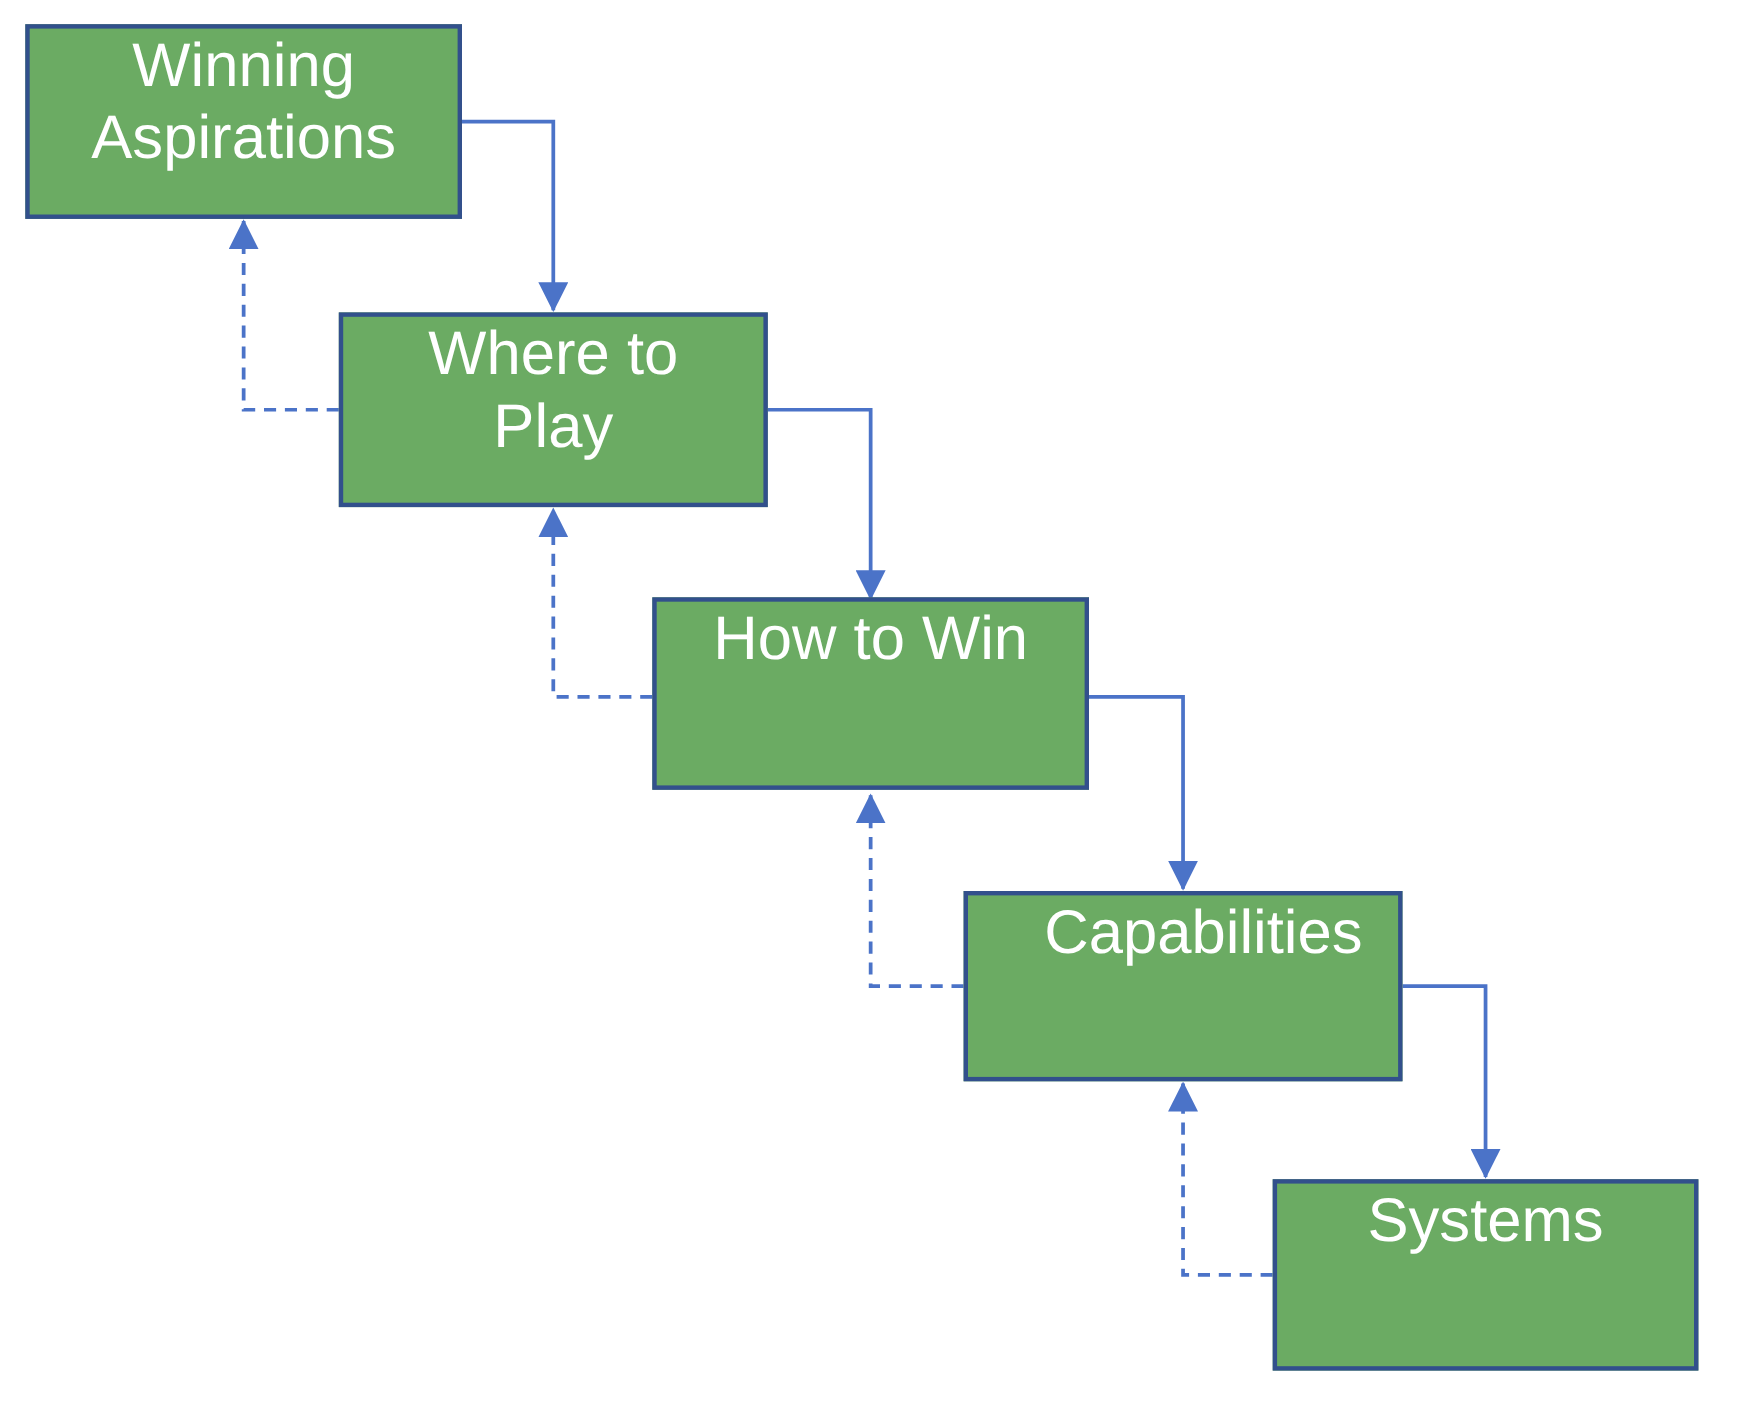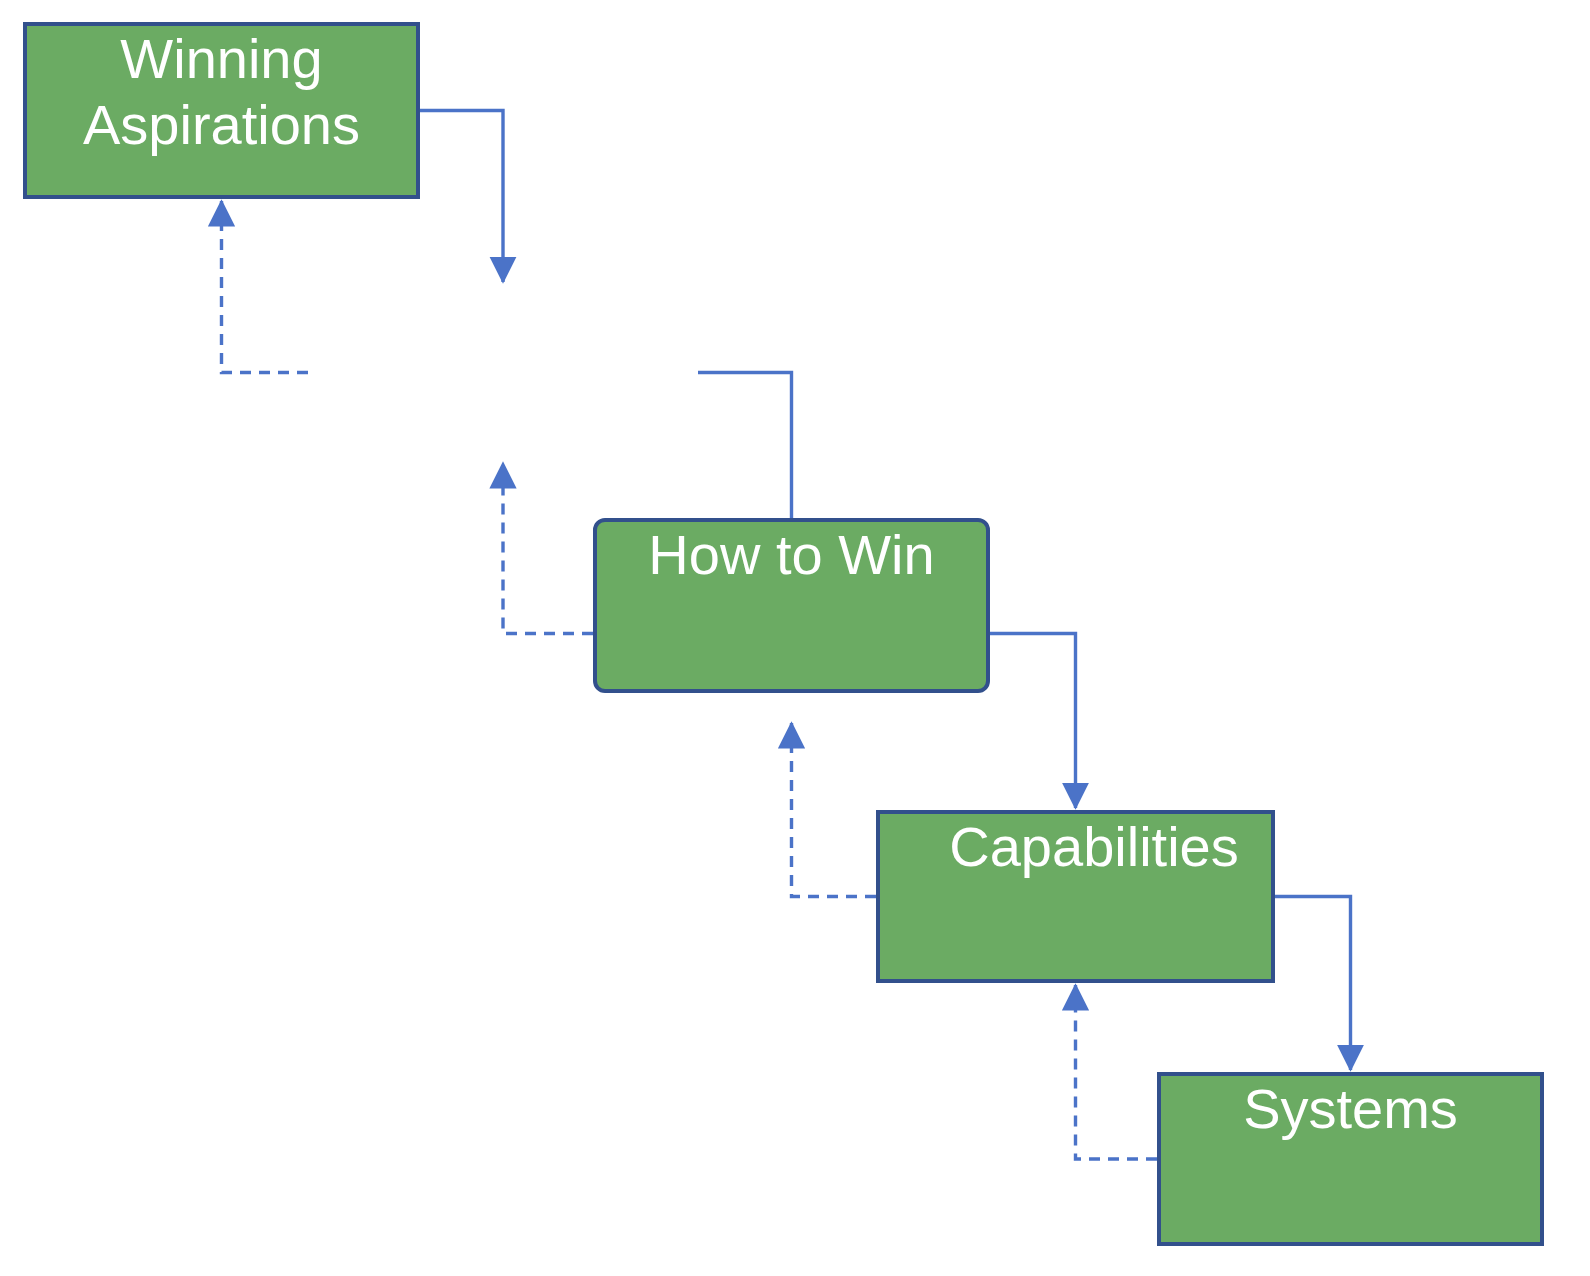--- a/index.html
+++ b/index.html
@@ -51,21 +51,21 @@
     color: var(--label_text, #ffffff);
     font-size: 56px;
     line-height: 1.17;
     text-align: center;
     white-space: pre-line;
     letter-spacing: 0px;
   }
   
   .node-1 { left: 23px;   top: 22px;   width: 397px; height: 177px; }
   .node-2 { left: 308px;  top: 284px;  width: 390px; height: 177px; }
-  .node-3 { left: 593px;  top: 518px;  width: 397px; height: 175px; border-radius: 12px; }
+  .node-3 { left: 593px;  top: 543px;  width: 397px; height: 175px; }
   .node-4 { left: 876px;  top: 810px;  width: 399px; height: 173px; padding-left: 37px; }
   .node-5 { left: 1157px; top: 1072px; width: 387px; height: 174px; }
 </style>
 </head>
 <body>
 
 <div class="canvas">
 
   <svg class="edges-layer" viewBox="0 0 1590 1276" xmlns="http://www.w3.org/2000/svg">
     <defs>
@@ -83,20 +83,24 @@
     <path class="edge-dashed" marker-end="url(#arrowhead)" d="M 593 633.5 L 503 633.5 L 503 463"></path>
     <path class="edge-dashed" marker-end="url(#arrowhead)" d="M 876 896.5 L 791.5 896.5 L 791.5 723"></path>
     <path class="edge-dashed" marker-end="url(#arrowhead)" d="M 1157 1159 L 1075.5 1159 L 1075.5 985"></path>
   </svg>
 
   <div class="node node-1">
     <span class="node-label">Winning
 Aspirations</span>
   </div>
 
+  <div class="node node-2">
+    <span class="node-label">Where to
+Play</span>
+  </div>
 
   <div class="node node-3">
     <span class="node-label">How to Win</span>
   </div>
 
   <div class="node node-4">
     <span class="node-label">Capabilities</span>
   </div>
 
   <div class="node node-5">

